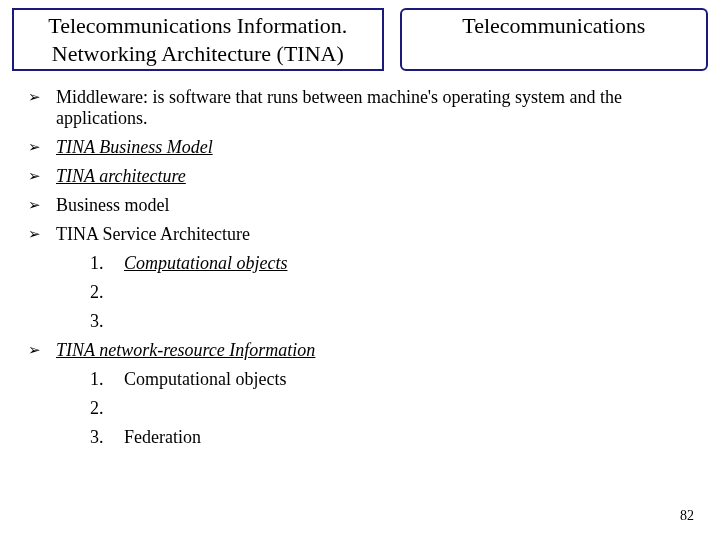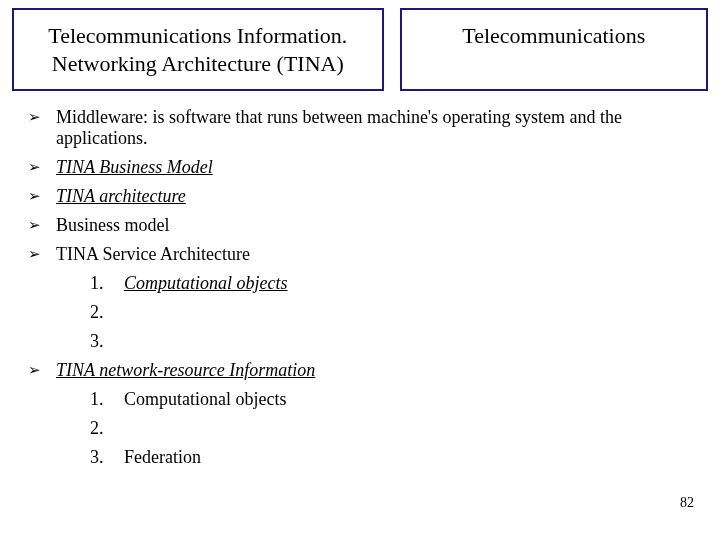--- a/index.html
+++ b/index.html
@@ -13,28 +13,29 @@
   }
   .header-row {
     display: flex;
     padding: 8px 12px 0 12px;
     gap: 16px;
   }
   .title-box {
     border: 2px solid #1a1a7a;
     text-align: center;
     font-size: 22px;
-    padding: 12px 10px;
+    padding: 2px 10px;
     line-height: 1.25;
   }
   .title-left {
     flex: 1.1;
   }
   .title-right {
     flex: 0.9;
+    border-radius: 6px;
   }
   .content {
     padding: 8px 28px 0 28px;
     font-size: 18px;
   }
   .item {
     display: flex;
     margin: 8px 0;
   }
   .arrow {
@@ -58,21 +59,21 @@
     width: 34px;
     flex-shrink: 0;
   }
   .underline {
     text-decoration: underline;
     font-style: italic;
   }
   .page-num {
     position: absolute;
     right: 26px;
-    bottom: 29px;
+    bottom: 16px;
     font-size: 14px;
   }
 </style>
 </head>
 <body>
 
 <div class="header-row">
   <div class="title-box title-left">
     <span>Telecommunications Information. Networking Architecture (TINA)</span>
   </div>

